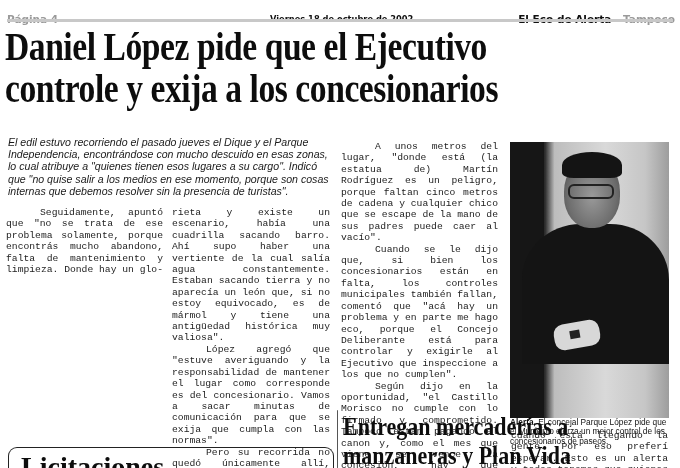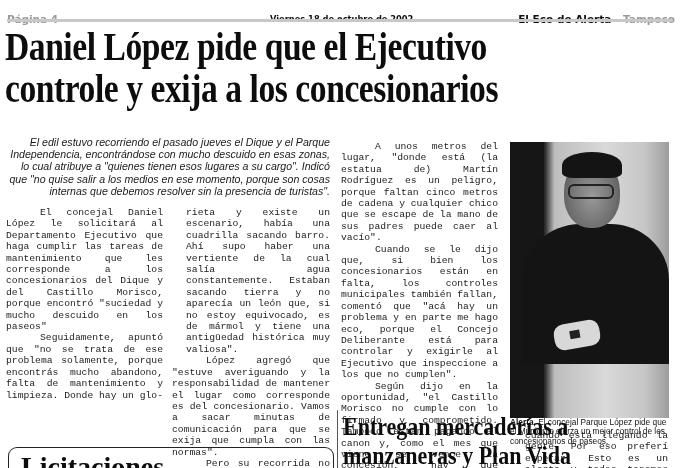--- a/index.html
+++ b/index.html
@@ -8,25 +8,25 @@
 
   .topbar { position:absolute; left:7px; top:3px; width:668px; height:14px; font-family:"DejaVu Sans", sans-serif;margin-top:10px; }
   .topbar .page { position:absolute; left:0; top:0; font-size:10.5px; color:#9a9a9a; font-weight:bold; }
   .topbar .date { position:absolute; left:263px; top:1px; font-size:9px; font-weight:bold; color:#111; transform:scaleX(0.92); transform-origin:left; }
   .topbar .brand { position:absolute; right:0; top:0; font-size:10.5px; font-weight:bold; color:#111; }
   .topbar .brand .sec { color:#9a9a9a; }
   .rule { position:absolute; left:7px; top:19px; width:666px; height:3px; background:#c8c8c8; }
 
   .headline { position:absolute; left:5px; top:26px; width:600px; font-family:"Liberation Serif", serif; font-weight:bold; font-size:39px; line-height:42px; letter-spacing:-0.5px; color:#0d0d0d; transform:scaleX(0.86); transform-origin:left top; white-space:nowrap; }
 
-  .lead { position:absolute; left:8px; top:136px; width:322px; font-family:"Liberation Sans", sans-serif; font-style:italic; font-size:10.6px; line-height:12.2px; color:#1a1a1a;text-align:right; }
+  .lead { position:absolute; left:8px; top:136px; width:322px; font-family:"Liberation Sans", sans-serif; font-style:italic; font-size:10.6px; line-height:12.2px; color:#1a1a1a; }
 
   .col { position:absolute; font-family:Liberation Mono, monospace; font-size:9.7px; line-height:11.4px; text-align:justify; color:#222; }
   .col p { text-indent:34px; }
-  .col p.noindent { text-indent:0;margin-left:14px; }
+  .col p.noindent { text-indent:0; }
   .c1 { left:6px; top:207px; width:157px; }
   .c2 { left:172px; top:207px; width:158px; }
   .c3 { left:341px; top:141px; width:157px; }
   .c4 { left:511px; top:430px; width:157px; }
 
   .photo { position:absolute; left:510px; top:142px; width:159px; height:276px; overflow:hidden; background:#2a2a2a; }
   .photo .bg { position:absolute; inset:0; background:linear-gradient(90deg,#1c1c1c 0%,#2b2b2b 22%,#bdbdbd 28%,#d9d9d9 60%,#c6c6c6 85%,#9d9d9d 100%); }
   .photo .door { position:absolute; left:0; top:0; width:34px; height:100%; background:#161616; }
   .photo .head { position:absolute; left:54px; top:16px; width:56px; height:70px; border-radius:48% 48% 45% 45%; background:radial-gradient(ellipse at 50% 55%, #9a9a9a 0%, #6e6e6e 60%, #444 100%); }
   .photo .hair { position:absolute; left:52px; top:10px; width:60px; height:26px; border-radius:50% 50% 20% 20%; background:#141414; }
@@ -53,21 +53,20 @@
 <div class="rule"></div>
 
 <h1 class="headline">
   <div>Daniel López pide que el Ejecutivo</div>
   <div>controle y exija a los concesionarios</div>
 </h1>
 
 <div class="lead">El edil estuvo recorriendo el pasado jueves el Dique y el Parque Independencia, encontrándose con mucho descuido en esas zonas, lo cual atribuye a "quienes tienen esos lugares a su cargo". Indicó que "no quise salir a los medios en ese momento, porque son cosas internas que debemos resolver sin la presencia de turistas".</div>
 
 <div class="col c1">
-  <p>El concejal Daniel López le solicitará al Departamento Ejecutivo que haga cumplir las tareas de mantenimiento que les corresponde a los concesionarios del Dique y del Castillo Morisco, porque encontró "suciedad y mucho descuido en los paseos"</p>
   <p>Seguidamente, apuntó que "no se trata de ese problema solamente, porque encontrás mucho abandono, falta de mantenimiento y limpieza. Donde hay un glo-</p>
 </div>
 
 <div class="col c2">
   <p class="noindent">rieta y existe un escenario, había una cuadrilla sacando barro. Ahí supo haber una vertiente de la cual salía agua constantemente. Estaban sacando tierra y no aparecía un león que, si no estoy equivocado, es de mármol y tiene una antigüedad histórica muy valiosa".</p>
   <p>López agregó que "estuve averiguando y la responsabilidad de mantener el lugar como corresponde es del concesionario. Vamos a sacar minutas de comunicación para que se exija que cumpla con las normas".</p>
   <p>Pero su recorrida no quedó únicamente allí, porque "me fui al Castillo Morisco y siguieron las falencias. Encontré, en la terraza, un descuido total. Hay losetas donde se cambió toda la parte del techo y están desparramadas y eso para el turista no es bueno. Hay unos caños que parecieran que son clandestinos que bajan al Castillo".</p>
 </div>
 
 <div class="col c3">

